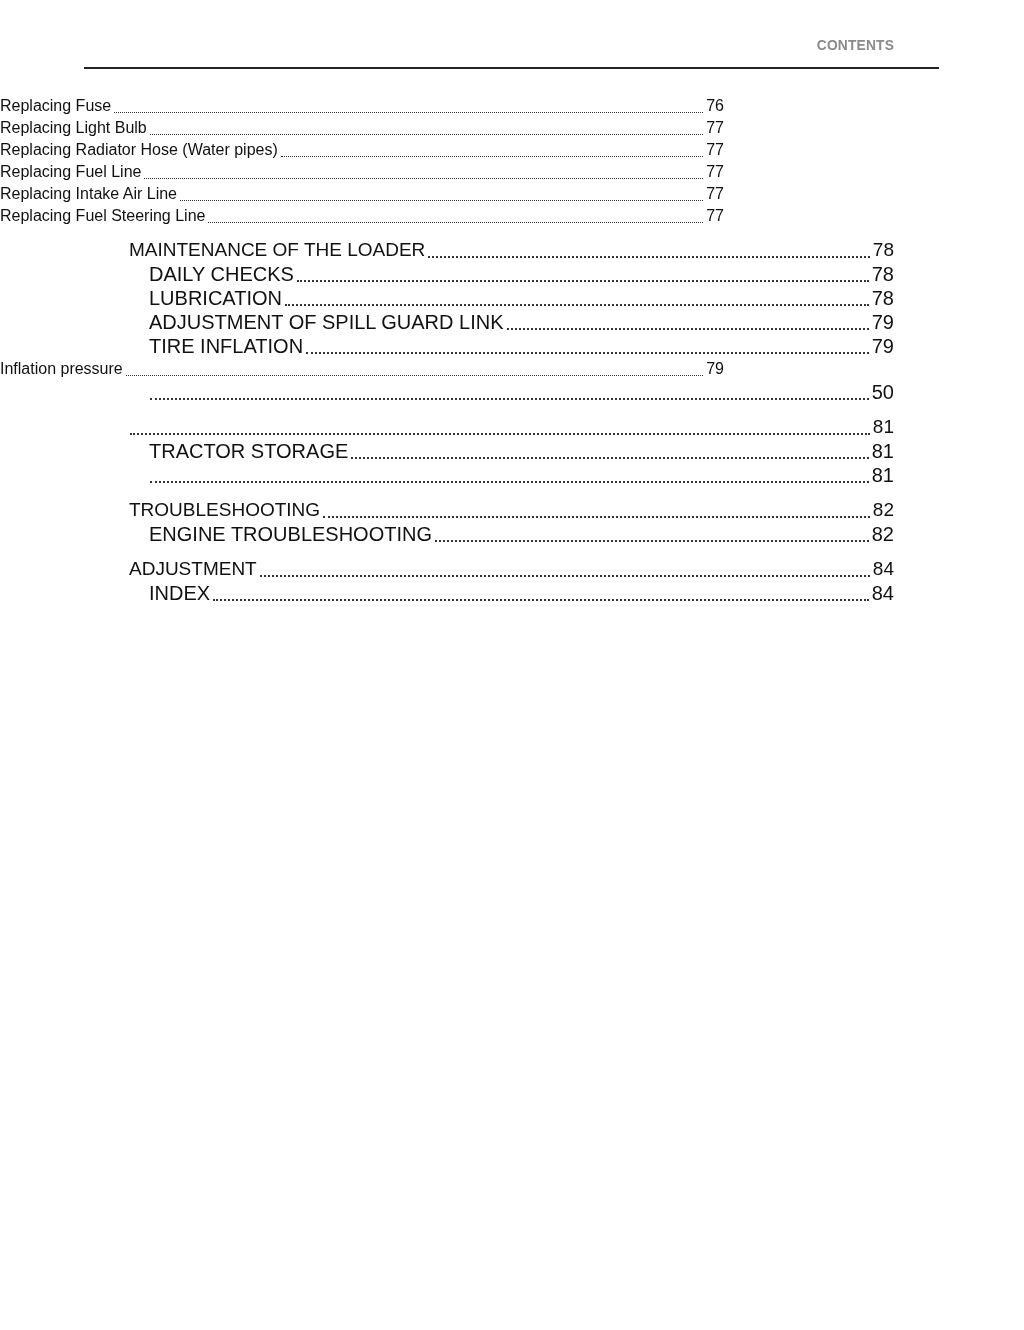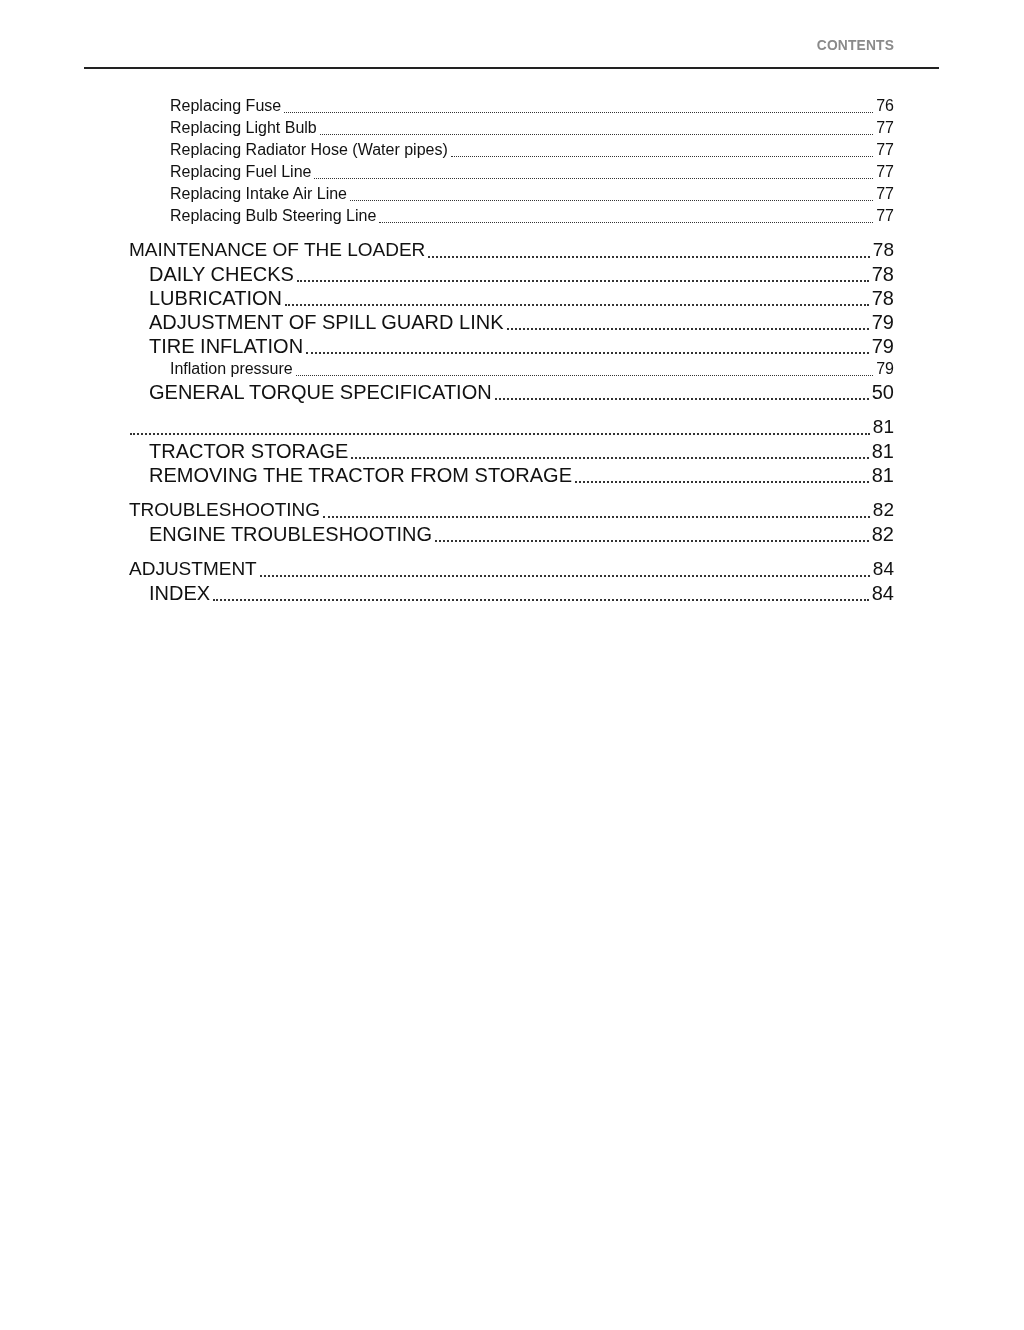--- a/index.html
+++ b/index.html
@@ -79,21 +79,20 @@
     
     .lvl2 {
       margin-left: 149px;
       width: 745px;
       font-size: 20px;
       height: 24px;
       line-height: 24px;
     }
     
     .lvl3 {
-      margin-left: 170px;
       width: 724px;
       font-size: 16px;
       height: 22px;
       line-height: 22px;
     }
     .lvl3 .leader {
       border-bottom-width: 1.5px;
       margin-bottom: 4px;
     }
   </style>
@@ -124,21 +123,21 @@
     <span class="label">Replacing Fuel Line</span>
     <span class="leader"></span>
     <span class="page">77</span>
   </div>
       <div class="entry lvl3">
     <span class="label">Replacing Intake Air Line</span>
     <span class="leader"></span>
     <span class="page">77</span>
   </div>
       <div class="entry lvl3">
-    <span class="label">Replacing Bulb Steering Line</span>
+    <span class="label">Replacing Fuel Steering Line</span>
     <span class="leader"></span>
     <span class="page">77</span>
   </div>
     </div>
     <div class="group">
       <div class="entry lvl1">
     <span class="label">MAINTENANCE OF THE LOADER</span>
     <span class="leader"></span>
     <span class="page">78</span>
   </div>
@@ -161,37 +160,35 @@
     <span class="label">TIRE INFLATION</span>
     <span class="leader"></span>
     <span class="page">79</span>
   </div>
       <div class="entry lvl3">
     <span class="label">Inflation pressure</span>
     <span class="leader"></span>
     <span class="page">79</span>
   </div>
       <div class="entry lvl2">
-    <span class="label">GENERAL TORQUE SPECIFICATION</span>
     <span class="leader"></span>
     <span class="page">50</span>
   </div>
     </div>
     <div class="group">
       <div class="entry lvl1">
     <span class="leader"></span>
     <span class="page">81</span>
   </div>
       <div class="entry lvl2">
     <span class="label">TRACTOR STORAGE</span>
     <span class="leader"></span>
     <span class="page">81</span>
   </div>
       <div class="entry lvl2">
-    <span class="label">REMOVING THE TRACTOR FROM STORAGE</span>
     <span class="leader"></span>
     <span class="page">81</span>
   </div>
     </div>
     <div class="group">
       <div class="entry lvl1">
     <span class="label">TROUBLESHOOTING</span>
     <span class="leader"></span>
     <span class="page">82</span>
   </div>

